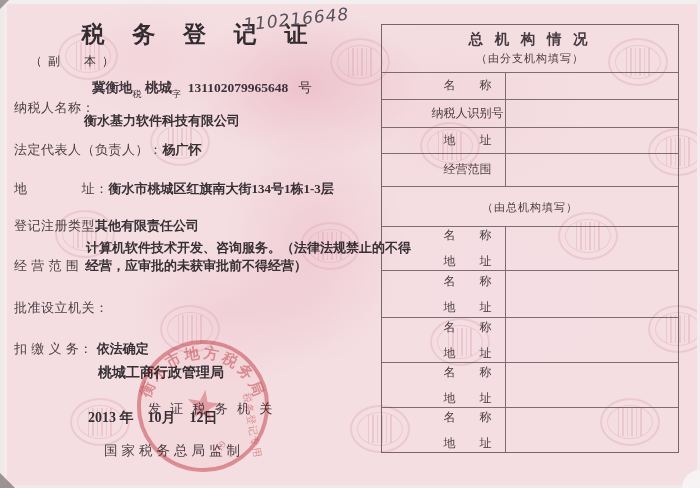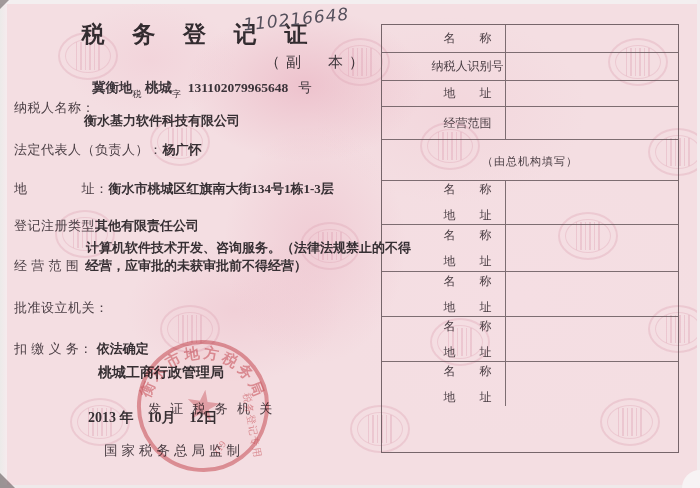--- a/index.html
+++ b/index.html
@@ -29,21 +29,21 @@
   
   .wm{position:absolute;width:56px;height:44px;border:2px solid rgba(222,163,180,.45);border-radius:50%;opacity:.8;}
   .wm::before{content:"";position:absolute;inset:5px;border:1px solid rgba(222,163,180,.45);border-radius:50%;}
   .wm::after{content:"";position:absolute;left:16px;right:16px;top:8px;bottom:8px;
     background:repeating-linear-gradient(90deg, rgba(222,163,180,.5) 0 1.5px, transparent 1.5px 4.5px);}
   
   .abs{position:absolute;z-index:3;}
   .lab{font-size:13px;color:#4a3e44;letter-spacing:.5px;}
   .val{font-weight:700;color:#362f33;font-size:13px;}
   .title{left:30px;top:19px;width:340px;text-align:center;font-size:23px;font-weight:700;letter-spacing:11px;color:#332c30;}
-  .subtitle{left:30px;top:53px;width:340px;text-align:right;font-size:15px;letter-spacing:6px;color:#3d353a;}
+  .subtitle{left:30px;top:53px;width:340px;text-align:left;font-size:12px;letter-spacing:6px;color:#3d353a;}
   .serial{left:92px;top:79px;font-size:13.5px;color:#3b3339;font-weight:700;}
   .serial .sub{font-size:9px;vertical-align:-5px;font-weight:400;}
   .handwritten{left:243px;top:9px;font-size:17px;color:#55505c;transform:rotate(-6deg);
     font-family:"DejaVu Sans",sans-serif;font-style:italic;letter-spacing:1px;z-index:4;}
   
   .seal{position:absolute;left:133px;top:336px;width:140px;height:140px;z-index:5;transform:rotate(8deg);opacity:.85;mix-blend-mode:multiply;}
   
   .rtable{position:absolute;left:381px;top:24px;width:298px;height:429px;z-index:2;
     border:1px solid rgba(95,80,85,.85);box-sizing:border-box;display:flex;flex-direction:column;}
   .trow{display:flex;box-sizing:border-box;border-top:1px solid rgba(95,80,85,.8);}
@@ -127,20 +127,24 @@
     <text font-size="15" fill="rgba(204,74,82,0.6)" letter-spacing="3" font-weight="bold">
       <textPath href="#arcTop" startOffset="6">衡水市地方税务局</textPath>
     </text>
     <text x="70" y="84" text-anchor="middle" font-size="42" fill="rgba(204,74,82,0.45)">★</text>
     <text x="108" y="52" font-size="10" fill="rgba(204,74,82,0.6)" transform="rotate(72 108 52)" letter-spacing="1">税务登记专用</text>
     <text x="92" y="116" font-size="10" fill="rgba(204,74,82,0.6)" transform="rotate(-60 92 116)">(19</text>
   </svg>
 </div>
 
 <div class="rtable">
+  <div class="trow thead" style="height:47px">
+    <div class="t1">总 机 构 情 况</div>
+    <div class="t2">（由分支机构填写）</div>
+  </div>
   <div class="trow" style="height:27px">
     <div class="lcell">名　　称</div>
     <div class="vcell"></div>
   </div>
   <div class="trow" style="height:28px">
     <div class="lcell">纳税人识别号</div>
     <div class="vcell"></div>
   </div>
   <div class="trow" style="height:26px">
     <div class="lcell">地　　址</div>

